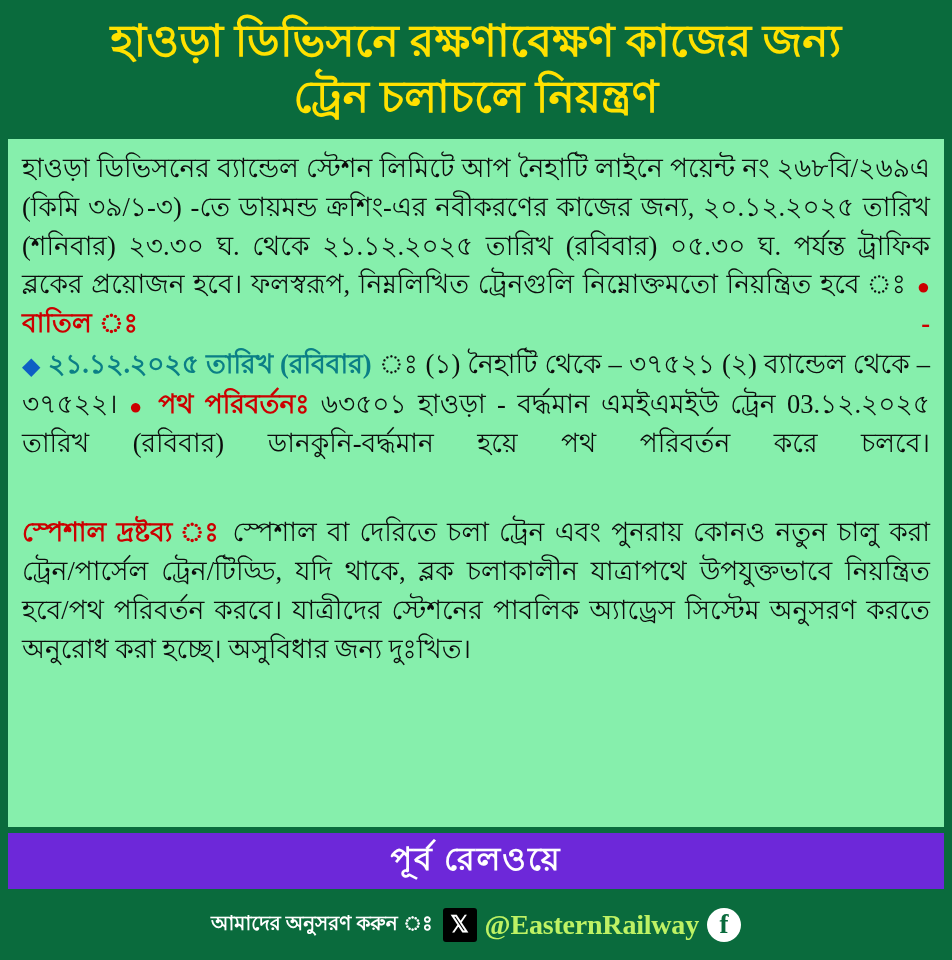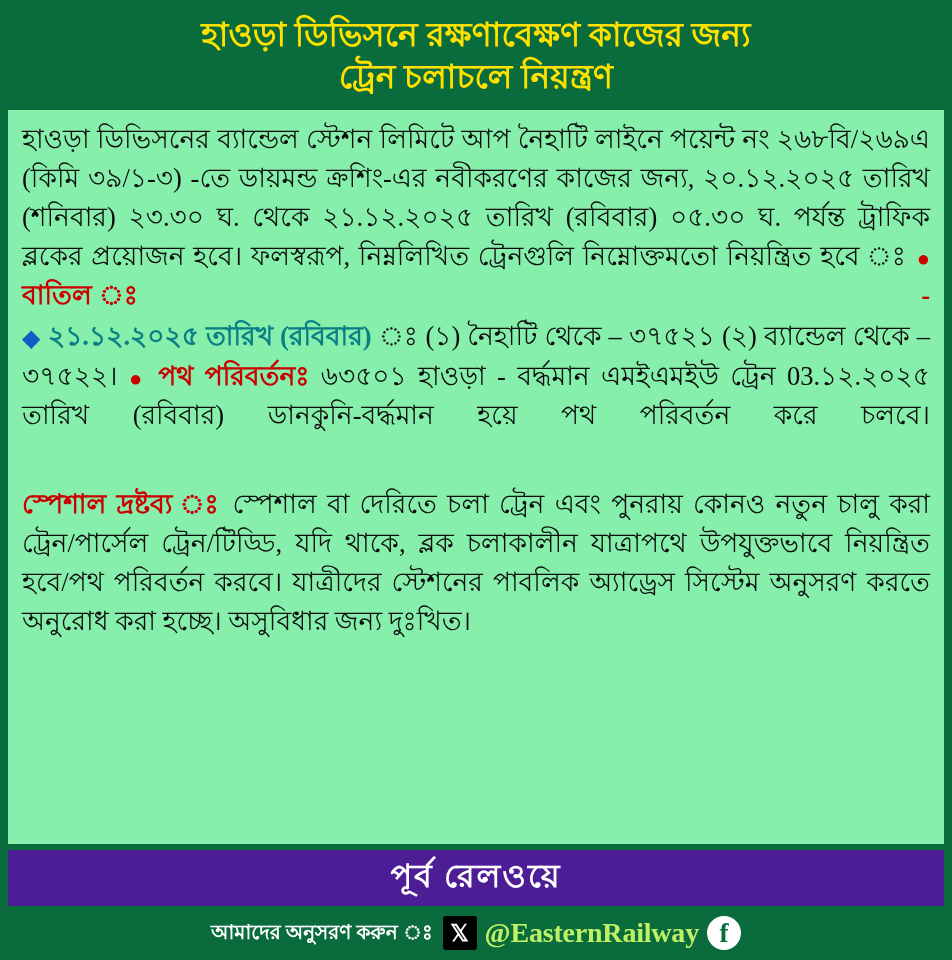--- a/index.html
+++ b/index.html
@@ -25,21 +25,21 @@
 
   
   .header {
     padding: 14px 28px 12px 28px;
     text-align: center;
   }
   .header-line {
     color: #ffe100;
     font-family: "Liberation Serif", serif;
     font-weight: bold;
-    font-size: 33px;
+    font-size: 44px;
     line-height: 1.28;
     letter-spacing: 0.2px;
   }
 
   
   .card {
     background: #86efac;
     margin: 0 8px;
     flex: 1 1 auto;
     padding: 10px 14px 8px 14px;
@@ -78,36 +78,36 @@
   }
   .diamond {
     color: #0d5fc4;
     font-size: 24px;
     vertical-align: middle;
   }
   .spacer-sm { height: 6px; }
 
   
   .footer {
-    background: #4c1d95;
+    background: #6d28d9;
     height: 56px;
     display: flex;
     align-items: center;
     justify-content: center;
     margin: 6px 8px 0 8px;
   }
   .footer-text {
     color: #ffffff;
     font-family: "Liberation Serif", serif;
     font-weight: bold;
     font-size: 32px;
     letter-spacing: 2px;
   }
   .social {
-    height: 54px;
+    height: 71px;
     display: flex;
     align-items: center;
     justify-content: center;
     gap: 8px;
     padding: 0 10px;
   }
   .social-label {
     color: #ffffff;
     font-family: "Liberation Serif", serif;
     font-size: 20px;

